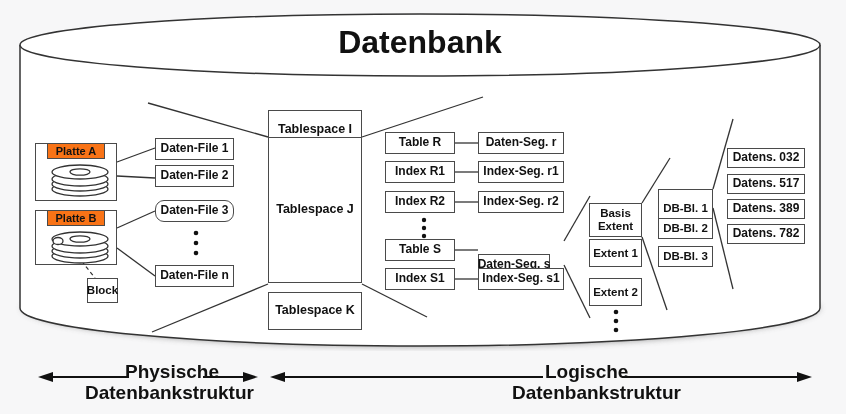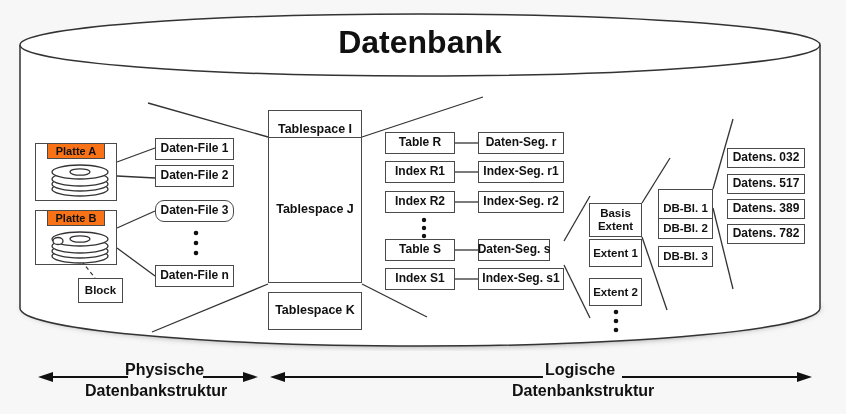--- a/index.html
+++ b/index.html
@@ -32,21 +32,21 @@
   }
   .disk-frame{background:transparent;}
   .disk-title{
     position:absolute;top:-1.4px;left:11px;width:58px;height:16px;
     background:#f97316;border:1.4px solid #4a4a4a;
     display:flex;align-items:center;justify-content:center;
     font-size:11px;font-weight:bold;box-sizing:border-box;
   }
   .footer-label{
     position:absolute;z-index:2;
-    font-size:16px;font-weight:bold;text-align:left;
+    font-size:19px;font-weight:bold;text-align:right;
     white-space:nowrap;
   }
   .small{font-size:11.5px;}
 </style>
 </head>
 <body>
 
 <div id="stage">
 
   <svg class="layer" width="846" height="414" viewBox="0 0 846 414">
@@ -142,41 +142,41 @@
   </svg>
 
   <div class="title">Datenbank</div>
 
   <div class="box disk-frame" style="left:35px;top:143px;width:82px;height:58px;">
     <div class="disk-title">Platte A</div>
   </div>
   <div class="box disk-frame" style="left:35px;top:210px;width:82px;height:55px;">
     <div class="disk-title">Platte B</div>
   </div>
-  <div class="box small" style="left:78px;top:278px;width:45px;height:25px;">Block</div>
+  <div class="box small" style="left:87px;top:278px;width:31px;height:25px;">Block</div>
 
   <div class="box" style="left:155px;top:138px;width:79px;height:22px;">Daten-File 1</div>
   <div class="box" style="left:155px;top:165px;width:79px;height:22px;">Daten-File 2</div>
   <div class="box" style="left:155px;top:200px;width:79px;height:22px;border-radius:9px;">Daten-File 3</div>
   <div class="box" style="left:155px;top:265px;width:79px;height:22px;">Daten-File n</div>
 
   <div class="box" style="left:268px;top:88px;width:94px;height:40px;font-size:12.5px;margin-top:22px;">Tablespace I</div>
   <div class="box" style="left:268px;top:292px;width:94px;height:38px;font-size:12.5px;">Tablespace K</div>
   <div class="box" style="left:268px;top:137px;width:94px;height:146px;font-size:12.5px;">Tablespace J</div>
 
   <div class="box" style="left:385px;top:132px;width:70px;height:22px;">Table R</div>
   <div class="box" style="left:385px;top:161px;width:70px;height:22px;">Index R1</div>
   <div class="box" style="left:385px;top:191px;width:70px;height:22px;">Index R2</div>
   <div class="box" style="left:385px;top:239px;width:70px;height:22px;">Table S</div>
   <div class="box" style="left:385px;top:268px;width:70px;height:22px;">Index S1</div>
 
   <div class="box" style="left:478px;top:132px;width:86px;height:22px;">Daten-Seg. r</div>
   <div class="box" style="left:478px;top:161px;width:86px;height:22px;">Index-Seg. r1</div>
   <div class="box" style="left:478px;top:191px;width:86px;height:22px;">Index-Seg. r2</div>
-  <div class="box" style="left:478px;top:239px;width:72px;height:22px;">Daten-Seg. s</div>
+  <div class="box" style="left:478px;top:254px;width:72px;height:22px;">Daten-Seg. s</div>
   <div class="box" style="left:478px;top:268px;width:86px;height:22px;">Index-Seg. s1</div>
 
   <div class="box wrap small" style="left:589px;top:203px;width:53px;height:34px;">Basis Extent</div>
   <div class="box small" style="left:589px;top:239px;width:53px;height:28px;">Extent 1</div>
   <div class="box small" style="left:589px;top:278px;width:53px;height:28px;">Extent 2</div>
 
   <div class="box small" style="left:658px;top:189px;width:55px;height:38px;">DB-Bl. 1</div>
   <div class="box small" style="left:658px;top:218px;width:55px;height:21px;">DB-Bl. 2</div>
   <div class="box small" style="left:658px;top:246px;width:55px;height:21px;">DB-Bl. 3</div>
 

